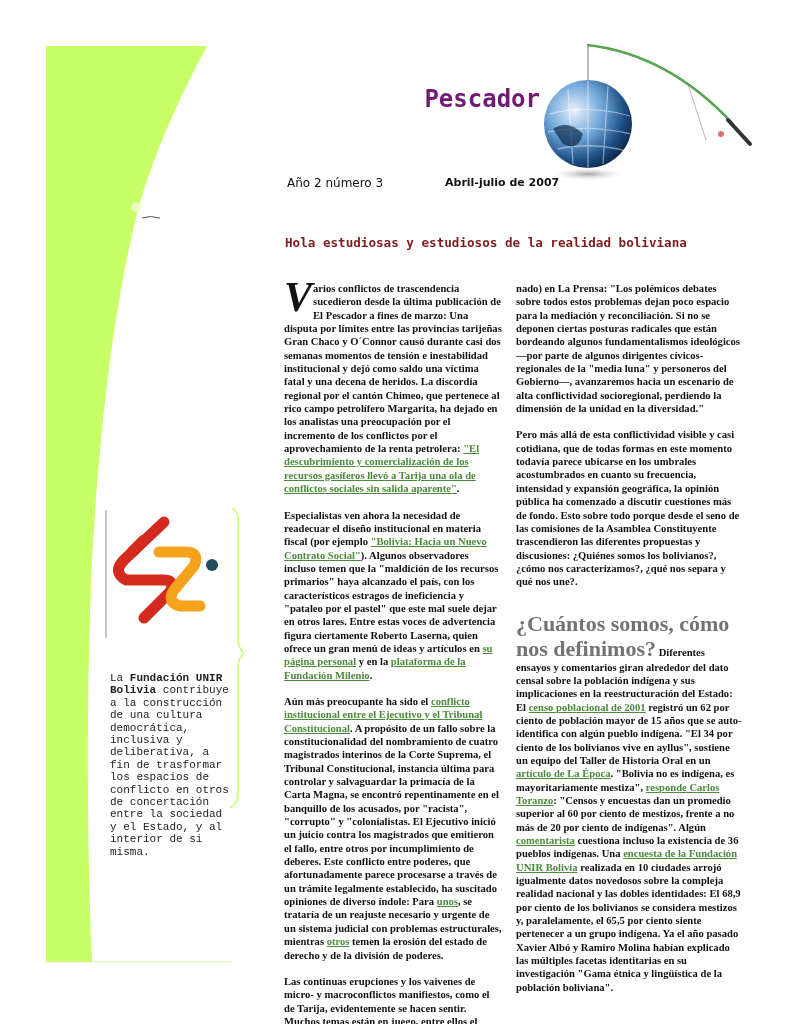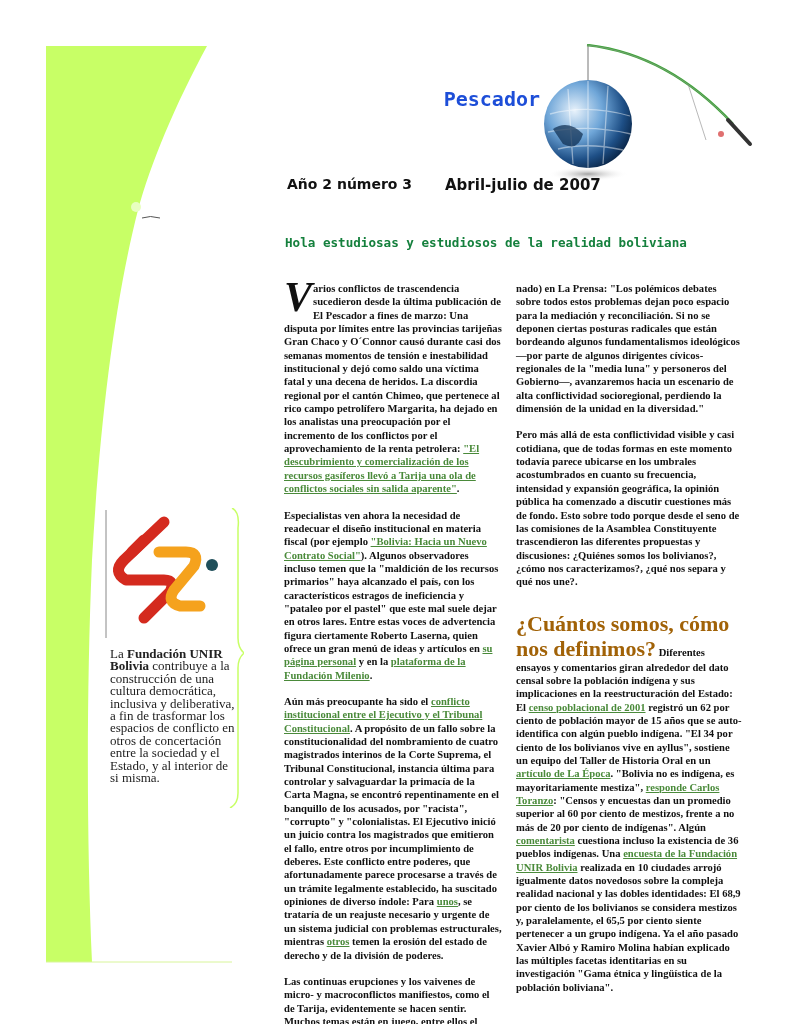--- a/index.html
+++ b/index.html
@@ -1,33 +1,33 @@
 <!DOCTYPE html>
 <html><head>
 <meta charset="utf-8">
 <style>
   html, body { margin:0; padding:0; background:#ffffff; }
   body { width:791px; height:1024px; position:relative; overflow:hidden; font-family:"Liberation Serif", serif; color:#111; }
   .green-panel { position:absolute; left:0; top:0; width:260px; height:1024px; }
   .masthead { position:absolute; left:380px; top:82px; width:160px; text-align:right; }
-  .masthead .t1, .masthead .t2 { font-family:"DejaVu Sans Mono", monospace; font-weight:bold; color:#1d4ed8; font-size:20px; line-height:34px; letter-spacing:0px; }
+  .masthead .t1, .masthead .t2 { font-family:"DejaVu Sans Mono", monospace; font-weight:bold; color:#701a75; font-size:24px; line-height:34px; letter-spacing:0px; }
   .globe { position:absolute; left:538px; top:44px; width:250px; height:140px; }
-  .issue { position:absolute; left:287px; top:176px; font-family:"DejaVu Sans", sans-serif; font-size:14px; font-weight:bold; }
-  .date { position:absolute; left:445px; top:176px; font-family:"DejaVu Sans", sans-serif; font-size:15px; font-weight:bold; }
-  .greeting { position:absolute; left:285px; top:235px; font-family:"DejaVu Sans Mono", monospace; font-size:12.6px; line-height:15px; font-weight:bold; color:#15803d; }
+  .issue { position:absolute; left:287px; top:176px; font-family:"DejaVu Sans", sans-serif; font-size:12px; font-weight:normal; }
+  .date { position:absolute; left:445px; top:176px; font-family:"DejaVu Sans", sans-serif; font-size:11px; font-weight:bold; }
+  .greeting { position:absolute; left:285px; top:235px; font-family:"DejaVu Sans Mono", monospace; font-size:12.6px; line-height:15px; font-weight:bold; color:#7f1d1d; }
   .col { position:absolute; font-size:10.6px; line-height:13.35px; font-weight:bold; color:#111; text-align:left; }
   .col p { margin:0 0 13px 0; }
   .col1 { left:284px; top:282px; width:218px; }
   .col2 { left:516px; top:282px; width:226px; }
   a.lnk { color:#4a8a3a; text-decoration:underline; }
   .dropcap { font-family:"Liberation Serif", serif; font-style:italic; font-size:42px; line-height:30px; float:left; margin:0 1px 0 0; font-weight:bold; }
-  .subhead { color:#a16207; font-size:22px; line-height:25px; font-weight:bold; }
+  .subhead { color:#737373; font-size:22px; line-height:25px; font-weight:bold; }
   .unir-box { position:absolute; left:104px; top:508px; width:140px; height:300px; }
   .unir-logo { position:absolute; left:104px; top:510px; width:120px; height:125px; }
-  .unir-text { position:absolute; left:110px; top:648px; width:125px; font-family:Liberation Serif, serif; font-size:13px; line-height:12.4px; color:#222; }
+  .unir-text { position:absolute; left:110px; top:672px; width:125px; font-family:Liberation Mono, monospace; font-size:11px; line-height:12.4px; color:#222; }
   .unir-text b { font-weight:bold; }
 </style>
 </head>
 <body>
 
 <svg class="green-panel" viewBox="0 0 260 1024" width="260" height="1024">
   <path d="M46,46 L207,46 C175,105 150,165 138,210 C115,300 100,420 92,560 C86,700 87,850 92,962 L46,962 Z" fill="#c8ff66"></path>
   <line x1="46" y1="962" x2="232" y2="962" stroke="#d8f59a" stroke-width="1"></line>
   <circle cx="136" cy="207" r="5" fill="#e8ffc0"></circle>
   <path d="M142,218 q8,-3 18,0" stroke="#555" stroke-width="1" fill="none"></path>

